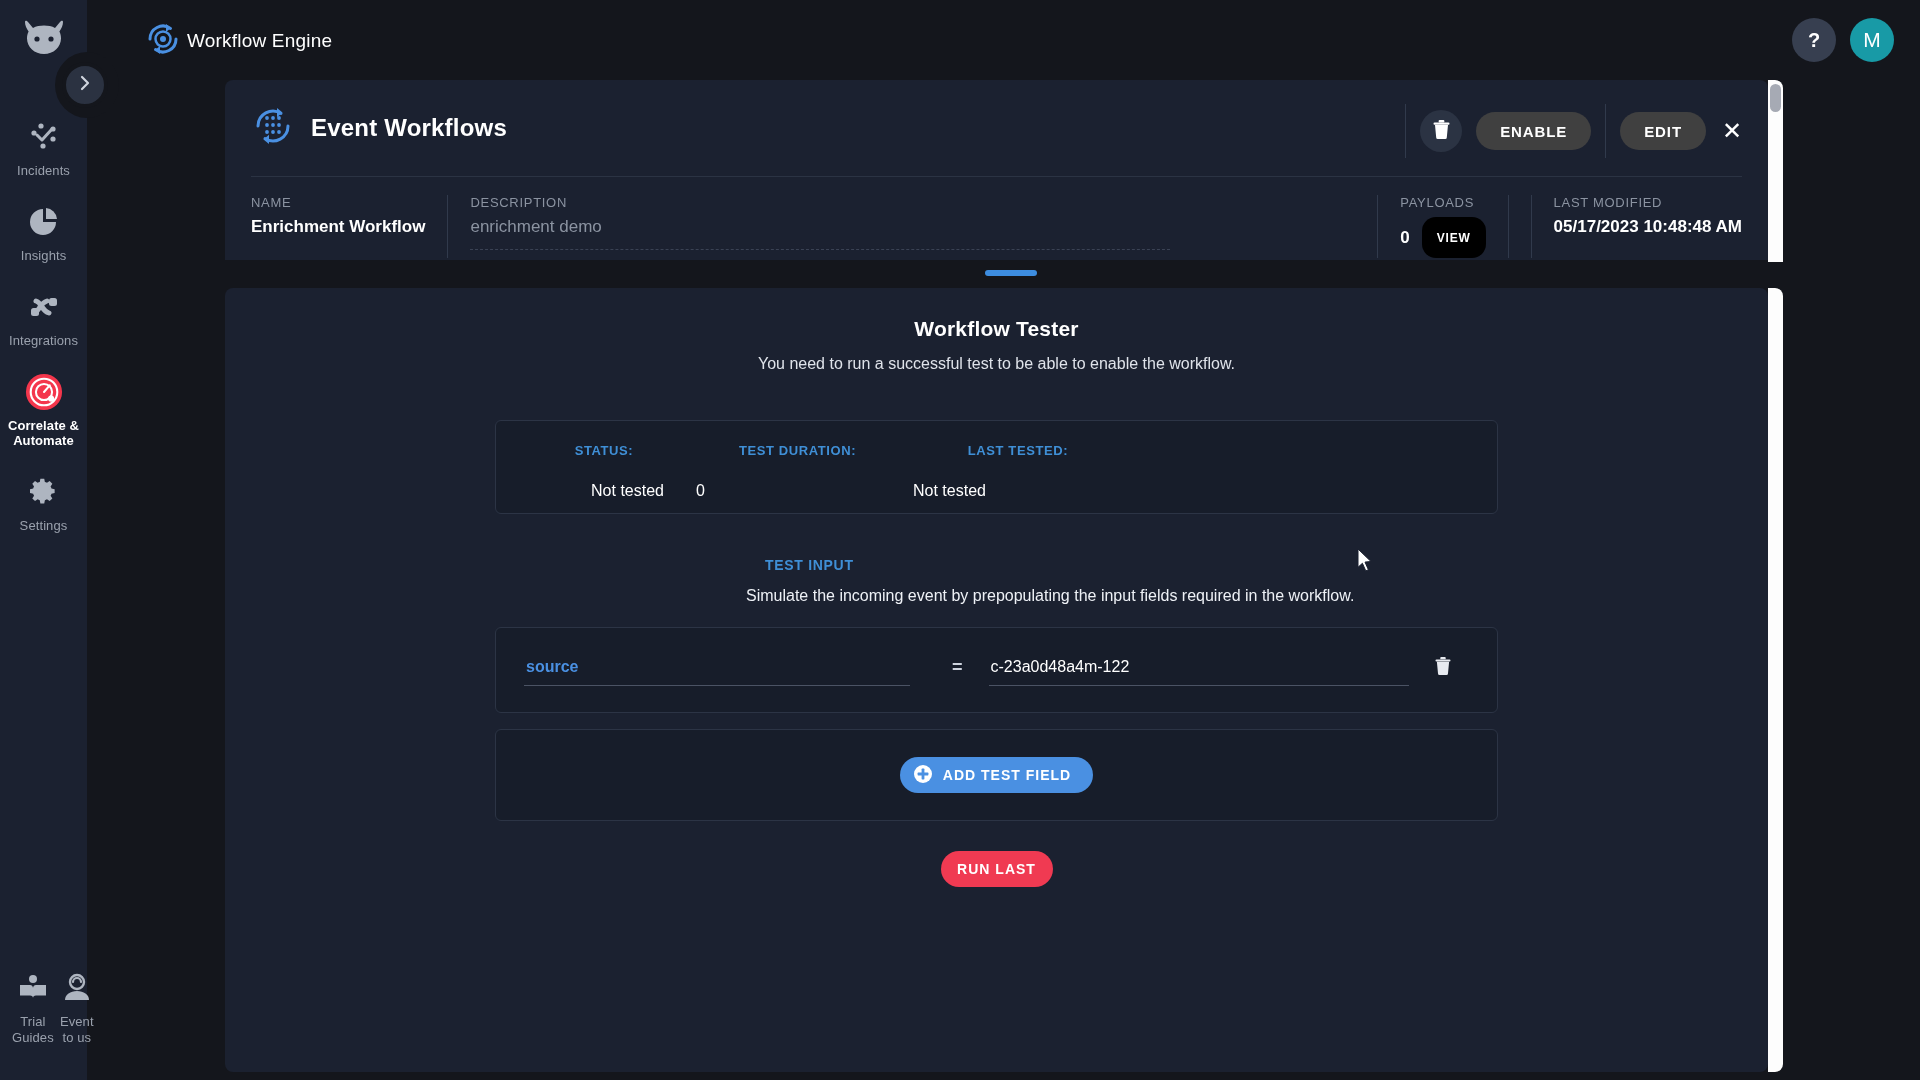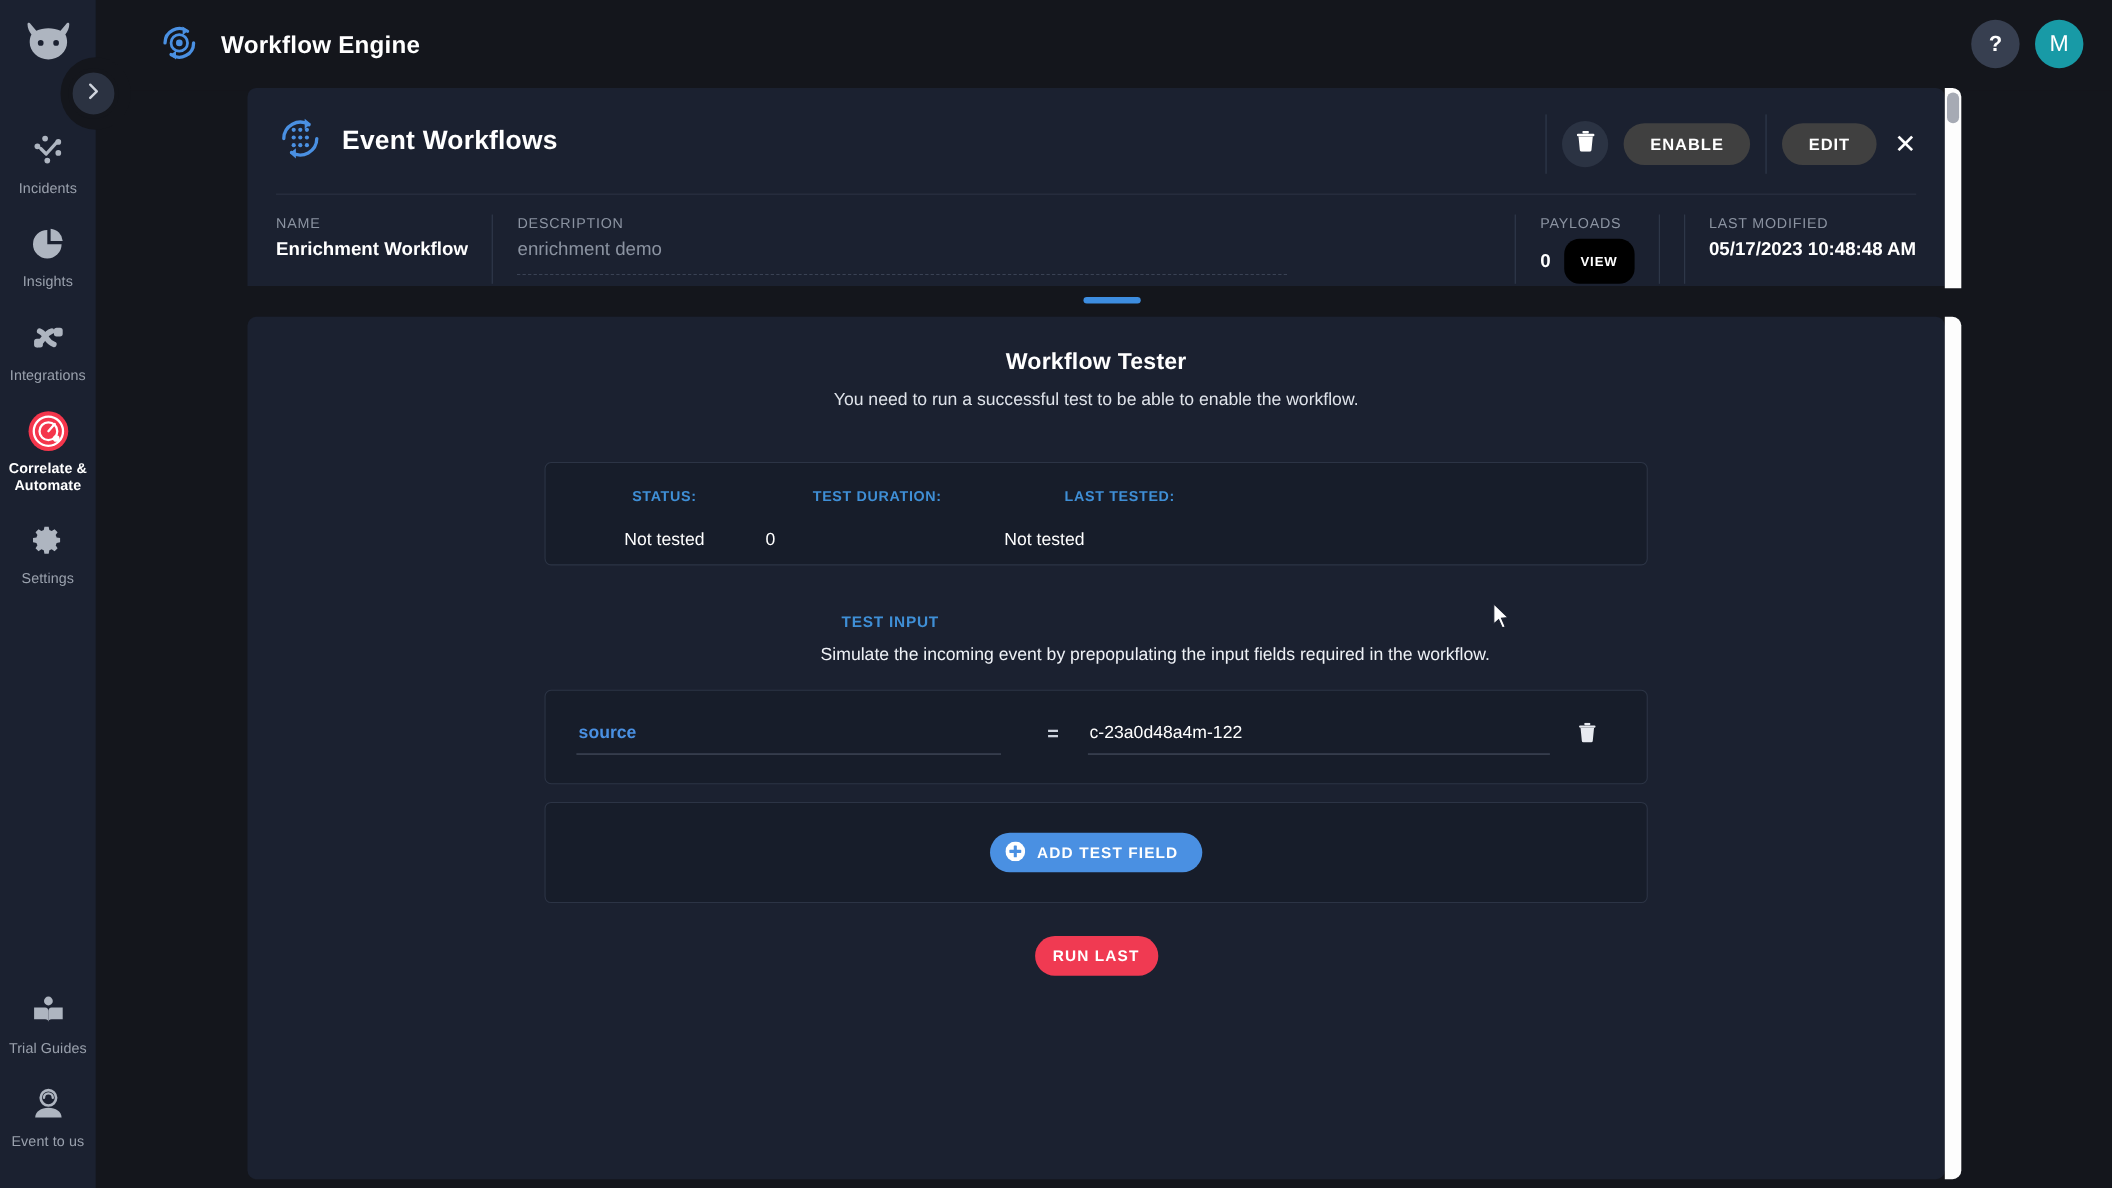--- a/index.html
+++ b/index.html
@@ -25,21 +25,21 @@
     width: 87px; padding: 14px 2px 10px 2px;
     display: flex; flex-direction: column; align-items: center; cursor: pointer;
   }
   .nav-icon { width: 38px; height: 38px; display:flex; align-items:center; justify-content:center; margin-bottom: 7px;}
   .nav-label {
     font-size: 13px; color: #9aa1ad; text-align: center; line-height: 1.22;
     letter-spacing: .1px;
   }
   .nav-item.active .nav-label { color: #ffffff; font-weight: bold; }
   .nav-spacer { flex: 1 1 auto; }
-  #left-nav-bottom { width:100%; display:flex; flex-direction:column; align-items:flex-start; padding-bottom: 24px;}
+  #left-nav-bottom { width:100%; display:flex; flex-direction:row; align-items:flex-start; padding-bottom: 24px; padding-left: 10px;}
   #nav-expand {
     position: absolute; left: 62px; top: 62px;
     width: 46px; height: 46px; border-radius: 50%;
     background: #2b3241;
     border: 4px solid #14161c;
     display: flex; align-items: center; justify-content: center;
     cursor: pointer; z-index: 7;
   }
   #nav-expand-notch {
     position: absolute; left: 55px; top: 52px;
@@ -47,21 +47,21 @@
     background: #14161c; z-index: 6;
   }
 
   
   #top-bar {
     position: absolute; left: 87px; top: 0; right: 0; height: 82px;
     background: #14161c; display: flex; align-items: center;
   }
   #app-title-group { display: flex; align-items: center; margin-left: 56px; }
   #app-title {
-    font-size: 22px; font-weight: bold; color: #ffffff; margin-left: 18px;
+    font-size: 19px; font-weight: normal; color: #ffffff; margin-left: 4px;
     letter-spacing: .2px;
   }
   #top-right { position: absolute; right: 26px; top: 18px; display: flex; align-items: center; gap: 14px; }
   .circle-btn {
     width: 44px; height: 44px; border-radius: 50%;
     display: flex; align-items: center; justify-content: center;
     font-size: 19px; color: #ffffff; cursor: pointer; font-weight: bold;
   }
   #help-btn { background: #373f50; font-size: 20px; }
   #avatar-btn { background: #189aa6; font-size: 21px; font-weight: normal; }
@@ -140,21 +140,21 @@
   .inner-card {
     margin: 0 auto; width: 1003px;
     border: 1px solid #2c3445; border-radius: 6px; background: #171d2a;
   }
   #status-card { margin-top: 47px; height: 94px; display: flex; align-items: flex-start; padding-top: 22px;}
   .status-col { display: flex; flex-direction: column; }
   .status-label {
     font-size: 13px; color: #3f8fd6; font-weight: bold; letter-spacing: .6px;
   }
   .status-value { font-size: 16px; color: #ffffff; margin-top: 24px; }
-  #status-col-1 { margin-left: 48px; width: 120px; align-items: center;}
+  #status-col-1 { margin-left: 48px; width: 120px; align-items: flex-end;}
   #status-col-1 .status-label { align-self: center; }
   #status-col-2 { margin-left: 26px; width: 215px; }
   #status-col-2 .status-label { align-self: center; }
   #status-col-2 .status-value { align-self: flex-start; margin-left: 6px;}
   #status-col-3 { margin-left: 8px; width: 210px; align-items: center;}
   #status-col-3 .status-value { align-self: flex-start; }
 
   #test-input-label {
     color: #3f8fd6; font-size: 14px; font-weight: bold; letter-spacing: .7px;
     margin: 43px 0 0 540px;

